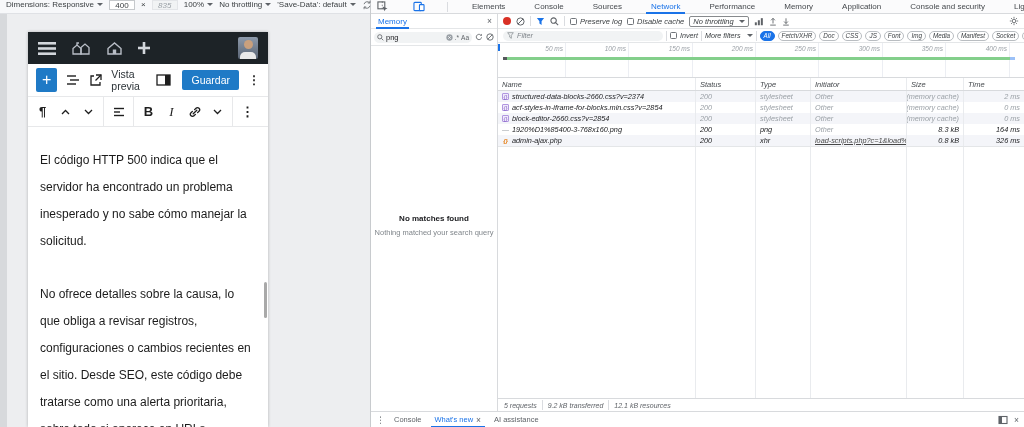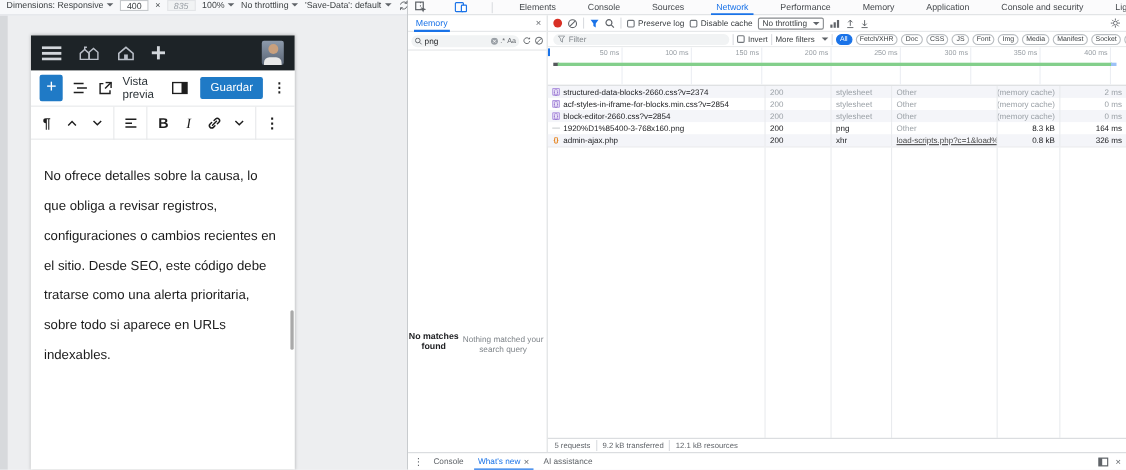--- a/index.html
+++ b/index.html
@@ -66,25 +66,25 @@
 
   .dt-main { flex:1; display:flex; min-height:0; }
 
   .search-pane { width:127px; min-width:127px; border-right:1px solid #d8dadd; display:flex; flex-direction:column; background:#fff; }
   .sp-header { height:15px; min-height:15px; border-bottom:1px solid #e4e6e8; display:flex; align-items:center; font-size:8px; padding:0 5px; }
   .sp-title { color:#1a73e8; box-shadow:inset 0 -2px 0 #1a73e8; height:15px; display:flex; align-items:center; padding:0 2px; }
   .sp-toolbar { height:17px; min-height:17px; border-bottom:1px solid #e4e6e8; display:flex; align-items:center; padding:0 3px; gap:3px; }
   .sp-input { flex:1; height:11px; background:#f1f3f4; border-radius:6px; display:flex; align-items:center; gap:2px; padding:0 3px; font-size:7.5px; color:#202124; }
   .sp-query { flex:1; }
   .mini-toggle { font-size:6.5px; color:#5f6368; }
-  .sp-body { flex:1; display:flex; flex-direction:row; align-items:center; padding-top:168px; text-align:center; }
+  .sp-body { flex:1; display:flex; flex-direction:column; align-items:center; padding-top:168px; text-align:center; }
   .sp-empty-title { font-size:8px; font-weight:bold; color:#202124; margin-bottom:5px; }
   .sp-empty-sub { font-size:7.5px; color:#80868b; }
 
-  .network-pane { flex:1; display:flex; flex-direction:column; min-width:0; background:#fff; }
+  .network-pane { flex:1; display:flex; flex-direction:column; min-width:0; background:#fff;font-style:italic; }
   .net-toolbar { height:15px; min-height:15px; border-bottom:1px solid #e4e6e8; display:flex; align-items:center; gap:5px; padding:0 5px; font-size:7.5px; color:#3c4043; white-space:nowrap; }
   .rec-icon { width:8px; height:8px; border-radius:50%; background:#d93025; }
   .chk { width:7px; height:7px; border:1px solid #70757a; border-radius:1.5px; background:#fff; display:inline-block; flex:none; }
   .chk-group { display:flex; align-items:center; gap:3px; }
   .throttle-select { border:1px solid #878a8d; border-radius:2px; height:11px; display:flex; align-items:center; padding:0 3px; gap:2px; }
   .ml-auto { margin-left:auto; }
 
   .net-filter-row { height:14px; min-height:14px; border-bottom:1px solid #e4e6e8; display:flex; align-items:center; gap:3px; padding:0 5px; font-size:7.2px; color:#3c4043; overflow:hidden; white-space:nowrap; }
   .filter-input { width:160px; min-width:160px; height:10px; background:#f1f3f4; border-radius:5px; display:flex; align-items:center; gap:3px; padding:0 4px; color:#80868b; }
   .pill { border:1px solid #b9bdc1; border-radius:6px; padding:0.5px 3px; font-size:6.3px; color:#3c4043; flex:none; }
@@ -264,20 +264,21 @@
       <span class="bt-item">
         <svg width="9" height="6" viewBox="0 0 9 6">
             <path d="M1 1 4.5 4.5 8 1" fill="none" stroke="#1e1e1e" stroke-width="1.3"></path>
           </svg>
       </span>
       <span class="bt-div"></span>
       <span class="bt-item bold">⋮</span>
     </div>
 
     <div class="content">
+      <p>El código HTTP 500 indica que el servidor ha encontrado un problema inesperado y no sabe cómo manejar la solicitud.</p>
       <p>No ofrece detalles sobre la causa, lo que obliga a revisar registros, configuraciones o cambios recientes en el sitio. Desde SEO, este código debe tratarse como una alerta prioritaria, sobre todo si aparece en URLs indexables.</p>
 
     </div>
     <div class="page-scroll"></div>
   </div>
 </div>
 
 <div class="devtools">
 
   <div class="dt-tabbar">
@@ -490,20 +491,28 @@
         <div class="tick" style="left:197px">200 ms</div>
         <div class="tick" style="left:260px">250 ms</div>
         <div class="tick" style="left:324px">300 ms</div>
         <div class="tick" style="left:387px">350 ms</div>
         <div class="tick" style="left:451px">400 ms</div>
         <div class="wf-start"></div>
         <div class="wf-line"></div>
         <div class="wf-cap"></div>
       </div>
 
+      <div class="grid net-header">
+        <span class="cell">Name</span>
+        <span class="cell">Status</span>
+        <span class="cell">Type</span>
+        <span class="cell">Initiator</span>
+        <span class="cell">Size</span>
+        <span class="cell">Time</span>
+      </div>
 
       <div class="rows">
         <div class="grid nrow">
           <span class="cell">
               <span class="f-icon f-css">{}</span>
               <span>structured-data-blocks-2660.css?v=2374</span>
             </span>
           <span class="cell muted">200</span>
           <span class="cell muted">stylesheet</span>
           <span class="cell muted">Other</span>

